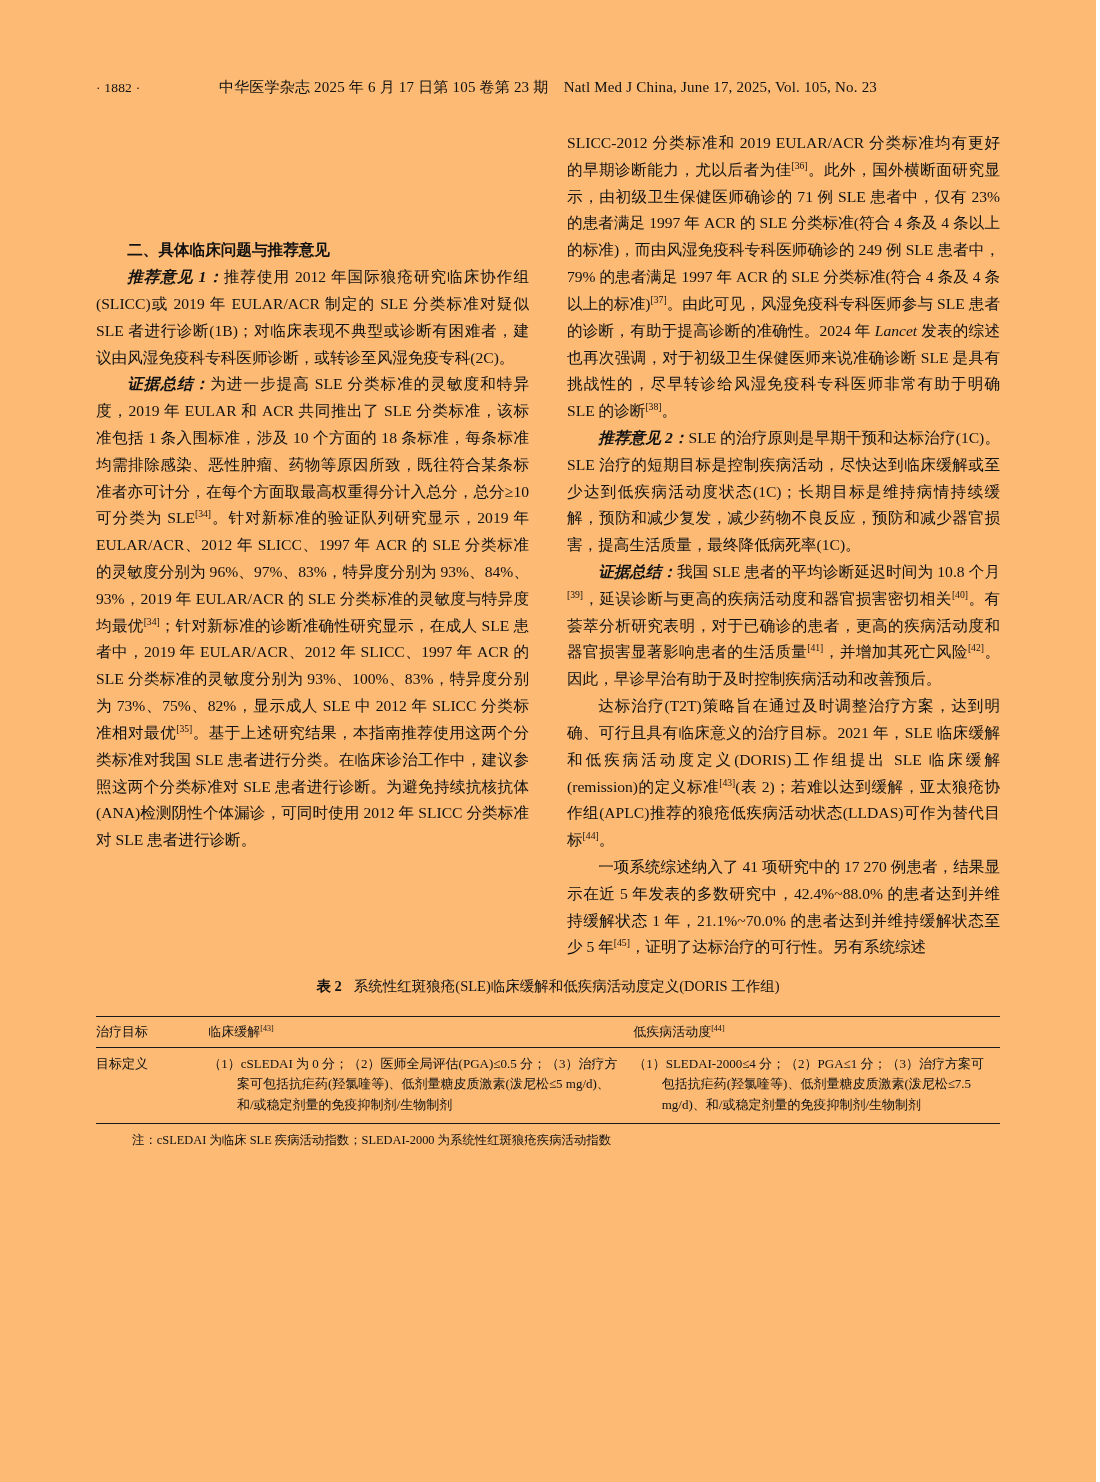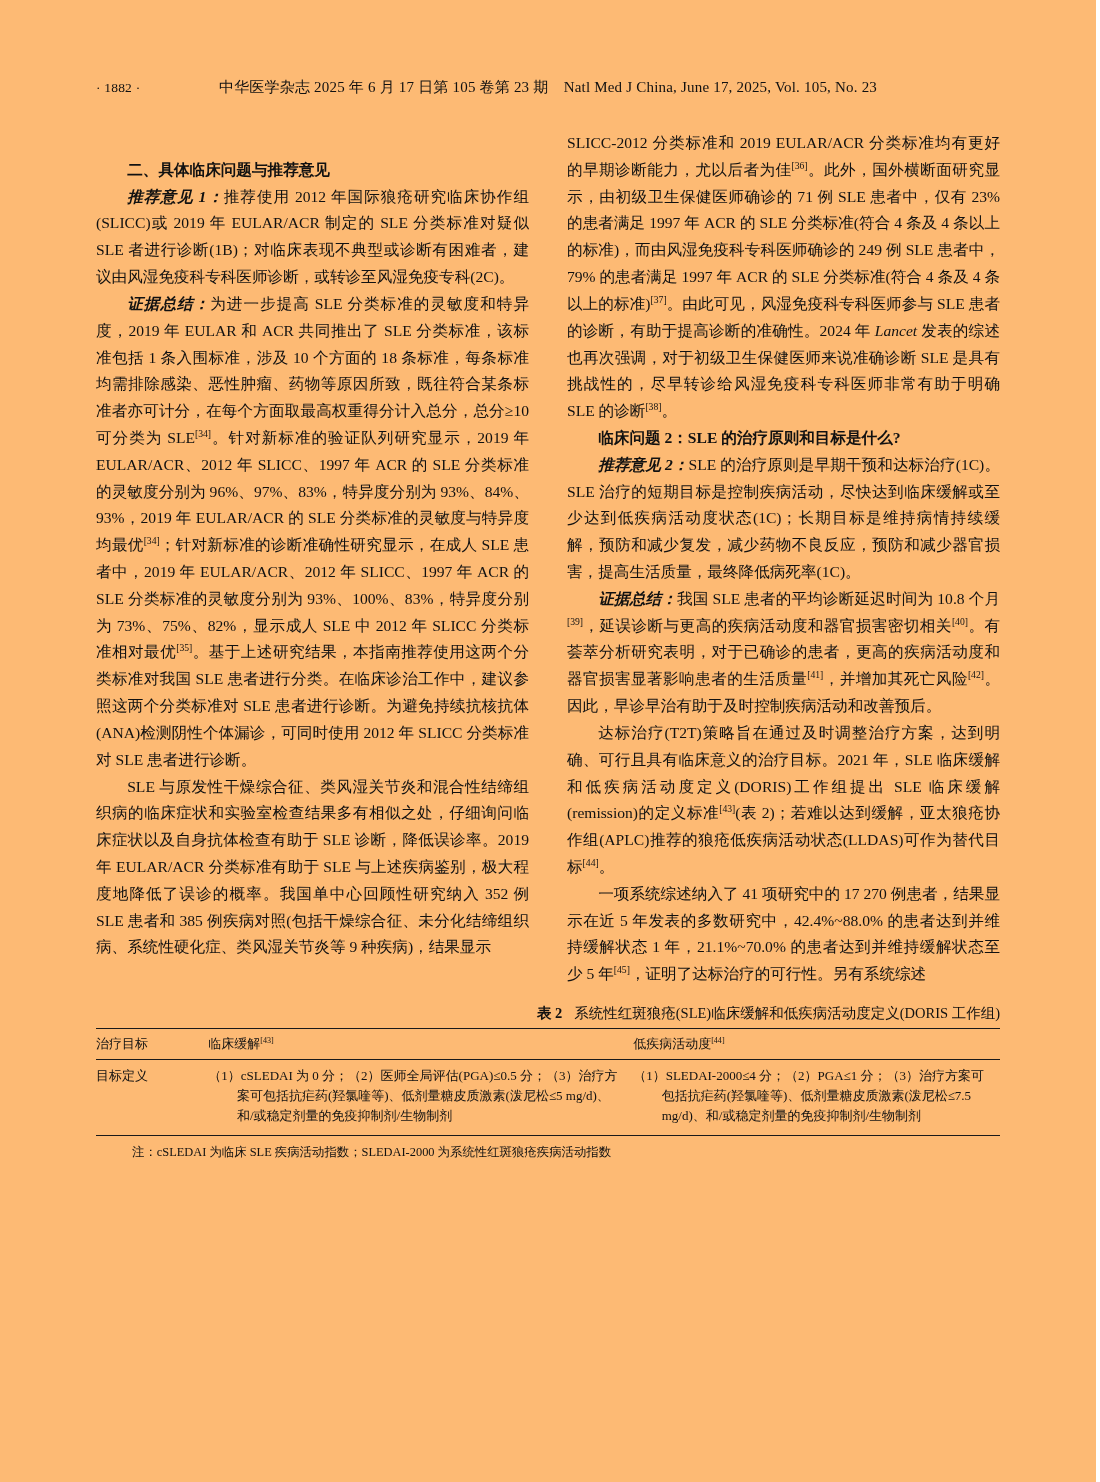--- a/index.html
+++ b/index.html
@@ -79,23 +79,23 @@
     line-height: 0;
   }
   .ital {
     font-style: italic;
   }
   
   .table-wrap {
     margin-top: 16px;
   }
   .table-caption {
-    text-align: right;
+    text-align: center;
     font-size: 14.5px;
-    margin-bottom: 5px;
+    margin-bottom: 20px;
   }
   .table-caption .tnum {
     font-weight: bold;
     margin-right: 12px;
   }
   table.dtable {
     width: 100%;
     border-collapse: collapse;
     font-size: 13px;
     line-height: 1.55;
@@ -146,32 +146,28 @@
 
 
       <p>
         <span class="lead">推荐意见 1：</span><span>推荐使用 2012 年国际狼疮研究临床协作组(SLICC)或 2019 年 EULAR/ACR 制定的 SLE 分类标准对疑似 SLE 者进行诊断(1B)；对临床表现不典型或诊断有困难者，建议由风湿免疫科专科医师诊断，或转诊至风湿免疫专科(2C)。</span>
       </p>
 
       <p>
         <span class="lead">证据总结：</span><span>为进一步提高 SLE 分类标准的灵敏度和特异度，2019 年 EULAR 和 ACR 共同推出了 SLE 分类标准，该标准包括 1 条入围标准，涉及 10 个方面的 18 条标准，每条标准均需排除感染、恶性肿瘤、药物等原因所致，既往符合某条标准者亦可计分，在每个方面取最高权重得分计入总分，总分≥10 可分类为 SLE</span><sup>[34]</sup><span>。针对新标准的验证队列研究显示，2019 年 EULAR/ACR、2012 年 SLICC、1997 年 ACR 的 SLE 分类标准的灵敏度分别为 96%、97%、83%，特异度分别为 93%、84%、93%，2019 年 EULAR/ACR 的 SLE 分类标准的灵敏度与特异度均最优</span><sup>[34]</sup><span>；针对新标准的诊断准确性研究显示，在成人 SLE 患者中，2019 年 EULAR/ACR、2012 年 SLICC、1997 年 ACR 的 SLE 分类标准的灵敏度分别为 93%、100%、83%，特异度分别为 73%、75%、82%，显示成人 SLE 中 2012 年 SLICC 分类标准相对最优</span><sup>[35]</sup><span>。基于上述研究结果，本指南推荐使用这两个分类标准对我国 SLE 患者进行分类。在临床诊治工作中，建议参照这两个分类标准对 SLE 患者进行诊断。为避免持续抗核抗体(ANA)检测阴性个体漏诊，可同时使用 2012 年 SLICC 分类标准对 SLE 患者进行诊断。</span>
       </p>
 
-      <p>
-        <span>SLE 与原发性干燥综合征、类风湿关节炎和混合性结缔组织病的临床症状和实验室检查结果多有相似之处，仔细询问临床症状以及自身抗体检查有助于 SLE 诊断，降低误诊率。2019 年 EULAR/ACR 分类标准有助于 SLE 与上述疾病鉴别，极大程度地降低了误诊的概率。我国单中心回顾性研究纳入 352 例 SLE 患者和 385 例疾病对照(包括干燥综合征、未分化结缔组织病、系统性硬化症、类风湿关节炎等 9 种疾病)，结果显示</span>
-      </p>
     </div>
 
     <div class="col">
 
       <p class="noindent">
         <span>SLICC-2012 分类标准和 2019 EULAR/ACR 分类标准均有更好的早期诊断能力，尤以后者为佳</span><sup>[36]</sup><span>。此外，国外横断面研究显示，由初级卫生保健医师确诊的 71 例 SLE 患者中，仅有 23% 的患者满足 1997 年 ACR 的 SLE 分类标准(符合 4 条及 4 条以上的标准)，而由风湿免疫科专科医师确诊的 249 例 SLE 患者中，79% 的患者满足 1997 年 ACR 的 SLE 分类标准(符合 4 条及 4 条以上的标准)</span><sup>[37]</sup><span>。由此可见，风湿免疫科专科医师参与 SLE 患者的诊断，有助于提高诊断的准确性。2024 年 </span><span class="ital">Lancet</span><span> 发表的综述也再次强调，对于初级卫生保健医师来说准确诊断 SLE 是具有挑战性的，尽早转诊给风湿免疫科专科医师非常有助于明确 SLE 的诊断</span><sup>[38]</sup><span>。</span>
       </p>
 
-      <p class="hd">临床问题 2：SLE 的治疗原则和目标是什么?</p>
 
       <p>
         <span class="lead">推荐意见 2：</span><span>SLE 的治疗原则是早期干预和达标治疗(1C)。SLE 治疗的短期目标是控制疾病活动，尽快达到临床缓解或至少达到低疾病活动度状态(1C)；长期目标是维持病情持续缓解，预防和减少复发，减少药物不良反应，预防和减少器官损害，提高生活质量，最终降低病死率(1C)。</span>
       </p>
 
       <p>
         <span class="lead">证据总结：</span><span>我国 SLE 患者的平均诊断延迟时间为 10.8 个月</span><sup>[39]</sup><span>，延误诊断与更高的疾病活动度和器官损害密切相关</span><sup>[40]</sup><span>。有荟萃分析研究表明，对于已确诊的患者，更高的疾病活动度和器官损害显著影响患者的生活质量</span><sup>[41]</sup><span>，并增加其死亡风险</span><sup>[42]</sup><span>。因此，早诊早治有助于及时控制疾病活动和改善预后。</span>
       </p>
 
       <p>

